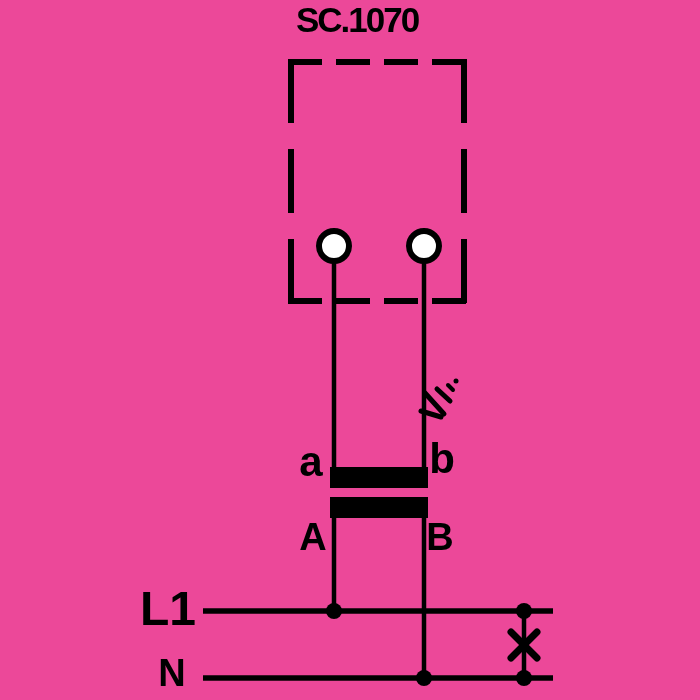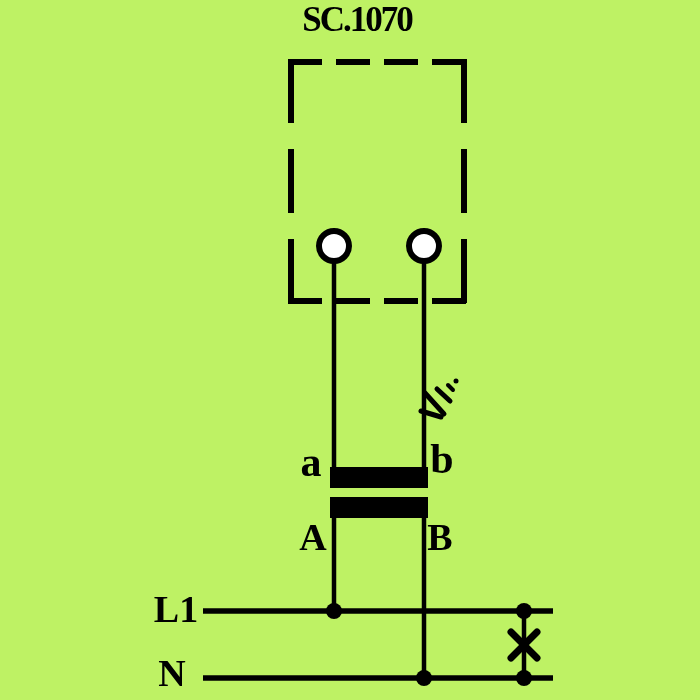--- a/index.html
+++ b/index.html
@@ -4,44 +4,44 @@
 <style>
   html, body {
     margin: 0;
     padding: 0;
     background: #ffffff;
   }
   .stage {
     position: relative;
     width: 700px;
     height: 700px;
-    background: #bef264;
+    background: #ec4899;
     overflow: hidden;
-    font-family: Liberation Serif, serif;
+    font-family: Liberation Sans, sans-serif;
   }
   .stage svg {
     position: absolute;
     left: 0;
     top: 0;
   }
   .lbl {
     position: absolute;
     transform: translate(-50%, -50%);
     color: #000000;
     font-weight: bold;
     line-height: 1;
     white-space: nowrap;
     user-select: none;
   }
   .lbl-title   { left: 357px; top: 19px;  font-size: 35px; letter-spacing: -2px; }
   .lbl-term-a  { left: 311px; top: 462px; font-size: 42px; }
   .lbl-term-b  { left: 442px; top: 459px; font-size: 42px; }
   .lbl-term-A  { left: 313px; top: 537px; font-size: 38px; }
   .lbl-term-B  { left: 440px; top: 537px; font-size: 38px; }
-  .lbl-l1      { left: 176px; top: 609px; font-size: 38px; }
+  .lbl-l1      { left: 168px; top: 609px; font-size: 48px; }
   .lbl-n       { left: 172px; top: 673px; font-size: 38px; }
 </style>
 </head>
 <body>
 
 <div class="stage">
 
   <svg width="700" height="700" viewBox="0 0 700 700">
 
     <g stroke="#000000" stroke-width="6" fill="none">

